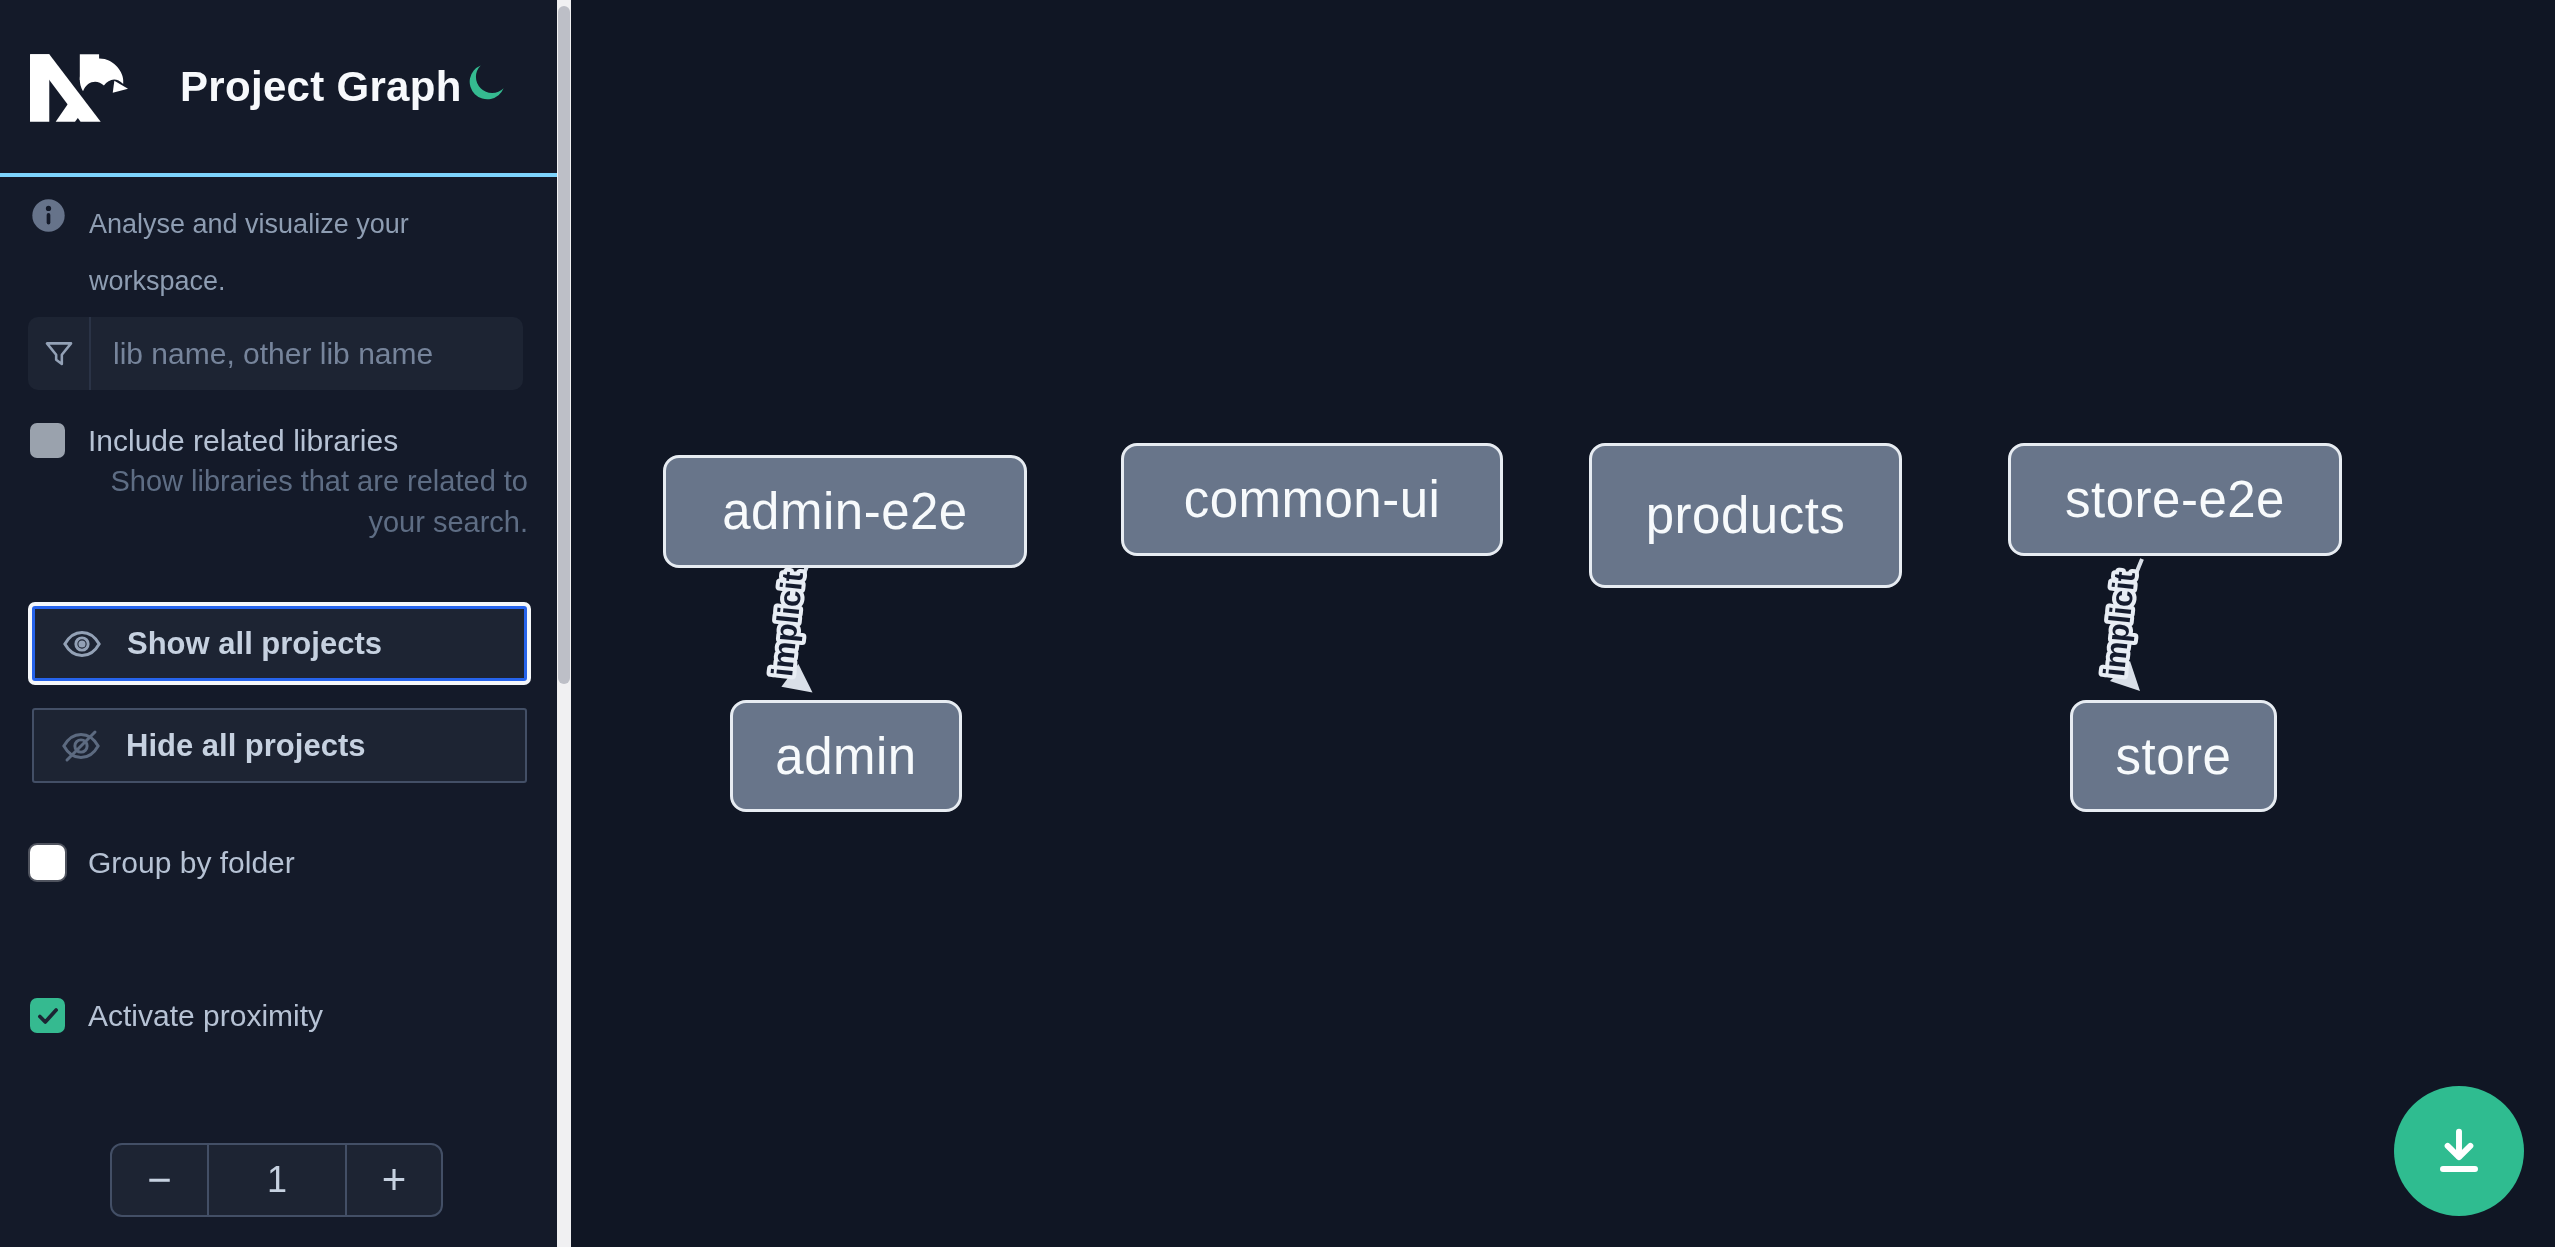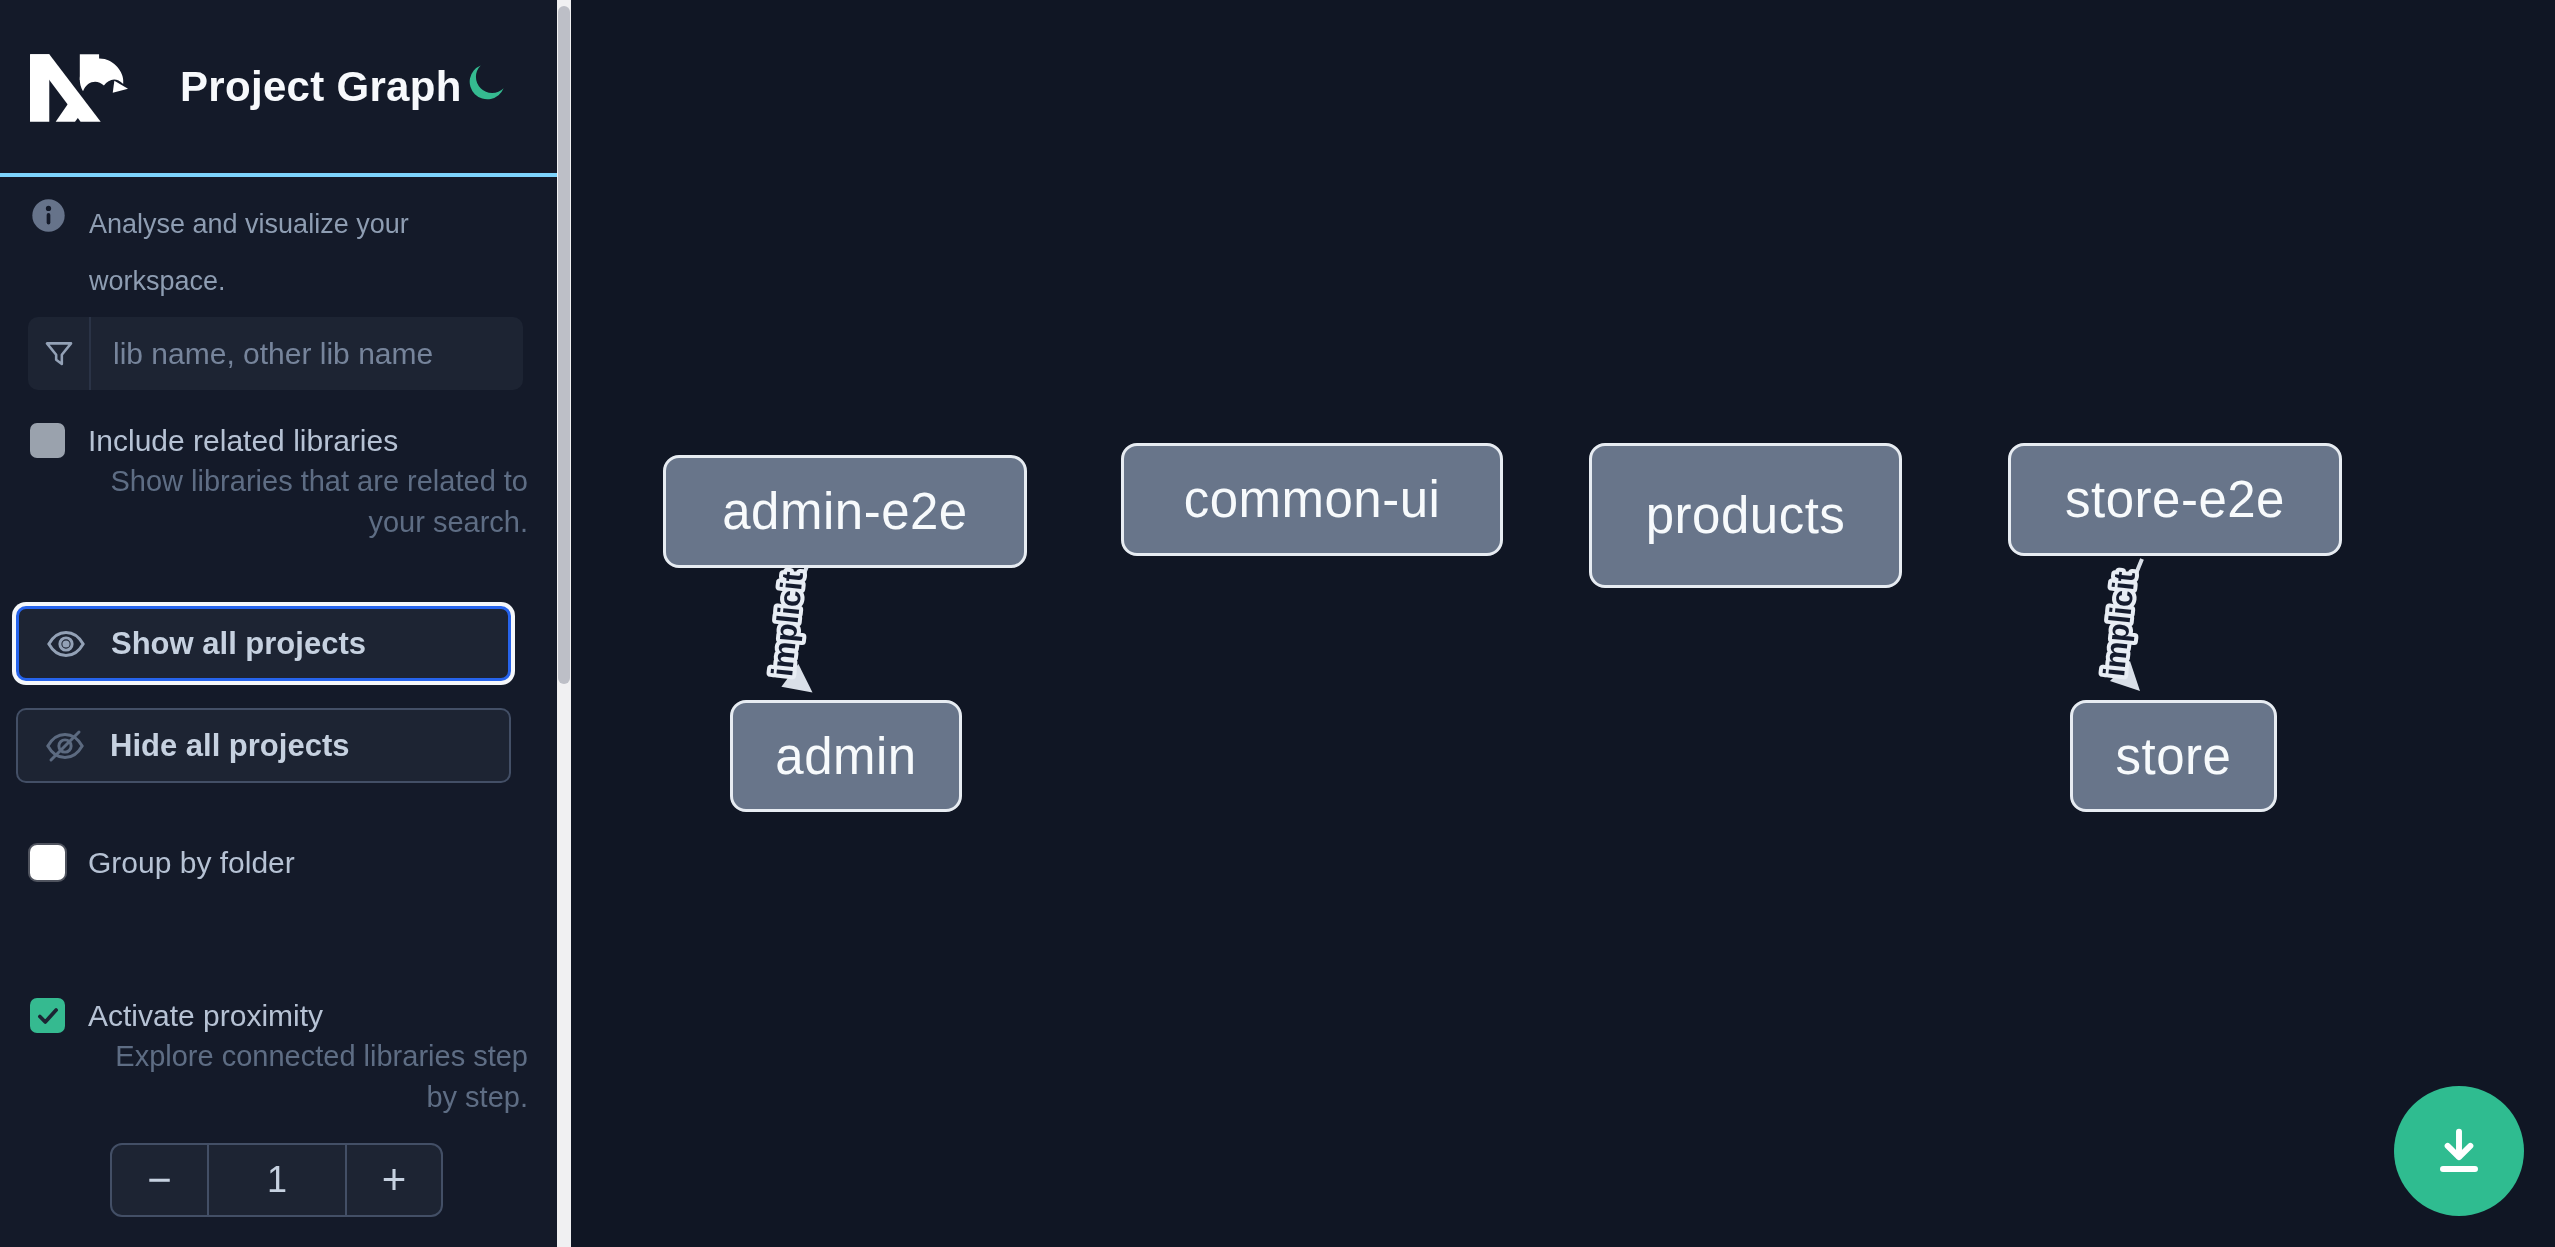--- a/index.html
+++ b/index.html
@@ -39,21 +39,21 @@
 
   .check-row { position:absolute; left:30px; width:505px; display:flex; gap:23px; }
   .cb { flex:none; width:35px; height:35px; border-radius:7px; margin-top:3px; cursor:pointer; }
   .cb-gray  { background:#9aa2ad; }
   .cb-white { background:#ffffff; box-shadow:0 0 0 2px rgba(255,255,255,.25); }
   .cb-green { background:#35ba90; display:flex; align-items:center; justify-content:center; }
   .cb-green svg { width:26px; height:26px; }
   .cb-title { font-size:30px; font-weight:400; color:#b6c2d4; line-height:41px; }
   .cb-desc  { font-size:29px; color:#5e6d84; line-height:41px; width:440px;text-align:right; }
 
-  .sb-btn { position:absolute; left:16px; width:495px; height:75px; border-radius:10px;
+  .sb-btn { position:absolute; left:32px; width:495px; height:75px; border-radius:3px;
              background:#1d2433; display:flex; align-items:center; gap:24px; padding:0 26px;
              font-family:"Liberation Sans", sans-serif; font-size:31px; font-weight:700;
              color:#c6d1e0; cursor:pointer; border:2px solid #434f66; }
   .sb-btn svg { width:42px; height:42px; flex:none; }
   .sb-btn.focused { border:3px solid #2663eb; box-shadow:0 0 0 4px #f5f7fa; }
 
   .stepper { position:absolute; left:110px; top:1143px; width:333px; height:74px;
              border:2px solid #434f66; border-radius:12px; background:#1d2433;
              display:flex; overflow:hidden; }
   .stepper .seg { display:flex; align-items:center; justify-content:center;
@@ -154,21 +154,20 @@
     </div>
 
     <div class="check-row" style="top:995px">
       <span class="cb cb-green">
         <svg viewBox="0 0 24 24" fill="none" stroke="#1c2433" stroke-width="3.4" stroke-linecap="round" stroke-linejoin="round">
           <path d="M4.5 12.5 L9.5 17.5 L19.5 6.5"></path>
         </svg>
       </span>
       <div>
         <div class="cb-title">Activate proximity</div>
-        <div class="cb-desc">Explore connected libraries step by step.</div>
       </div>
     </div>
 
     <div class="stepper">
       <button class="seg step-minus">−</button>
       <div class="seg step-value">1</div>
       <button class="seg step-plus">+</button>
     </div>
 
     <div class="sb-scroll-track"></div>

